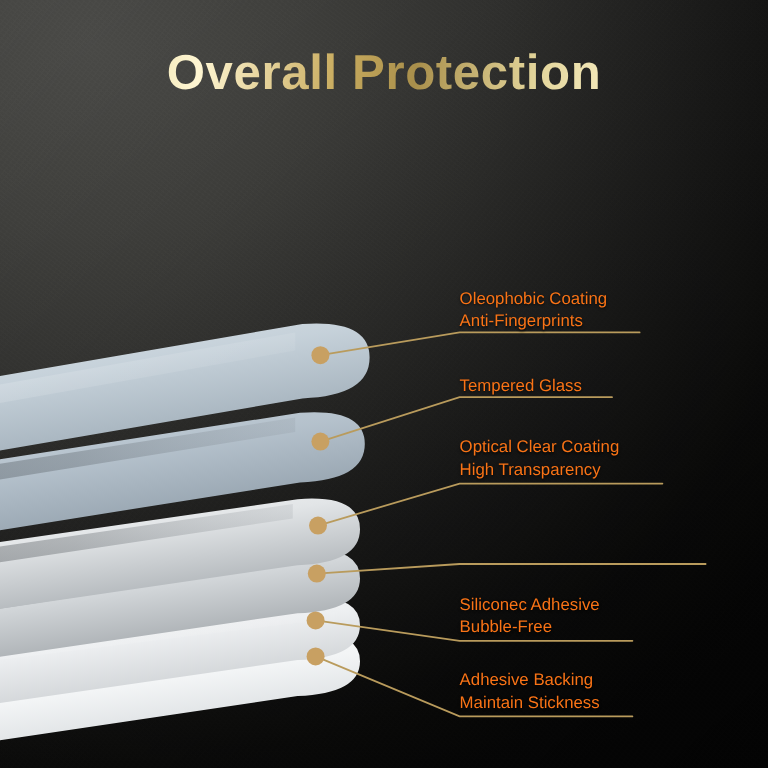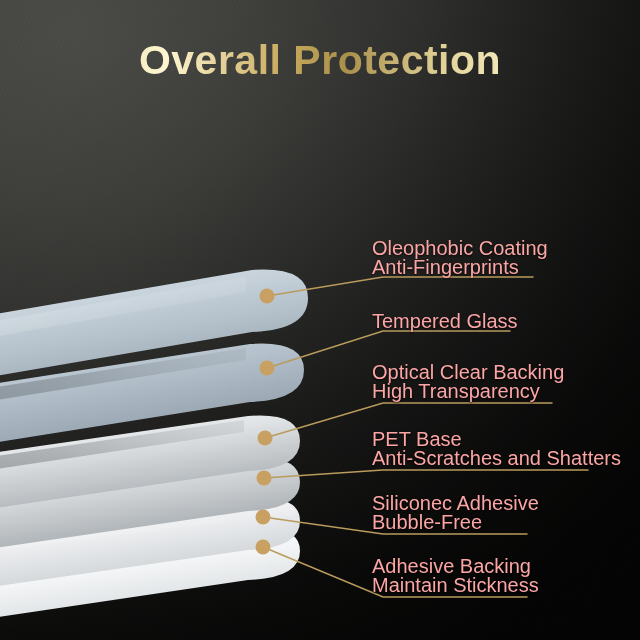--- a/index.html
+++ b/index.html
@@ -154,23 +154,23 @@
     left: 0;
     top: 0;
     width: 640px;
     height: 640px;
     pointer-events: none;
   }
 
   
   .label {
     position: absolute;
-    left: 372px;
-    color: #fca5a5;
-    font-size: 20px;
+    left: 383px;
+    color: #f97316;
+    font-size: 14px;
     line-height: 19px;
     white-space: nowrap;
     text-shadow: 0 1px 2px rgba(0,0,0,0.7);
   }
   .label .l2 { display: block; }
 </style>
 </head>
 <body>
 
 <div id="stage">
@@ -281,26 +281,22 @@
   </svg>
 
   <div class="label" style="top:239px">
     <span class="l1">Oleophobic Coating</span>
     <span class="l2">Anti-Fingerprints</span>
   </div>
   <div class="label" style="top:312px">
     <span class="l1">Tempered Glass</span>
   </div>
   <div class="label" style="top:363px">
-    <span class="l1">Optical Clear Backing</span>
+    <span class="l1">Optical Clear Coating</span>
     <span class="l2">High Transparency</span>
-  </div>
-  <div class="label" style="top:430px">
-    <span class="l1">PET Base</span>
-    <span class="l2">Anti-Scratches and Shatters</span>
   </div>
   <div class="label" style="top:494px">
     <span class="l1">Siliconec Adhesive</span>
     <span class="l2">Bubble-Free</span>
   </div>
   <div class="label" style="top:557px">
     <span class="l1">Adhesive Backing</span>
     <span class="l2">Maintain Stickness</span>
   </div>
 

